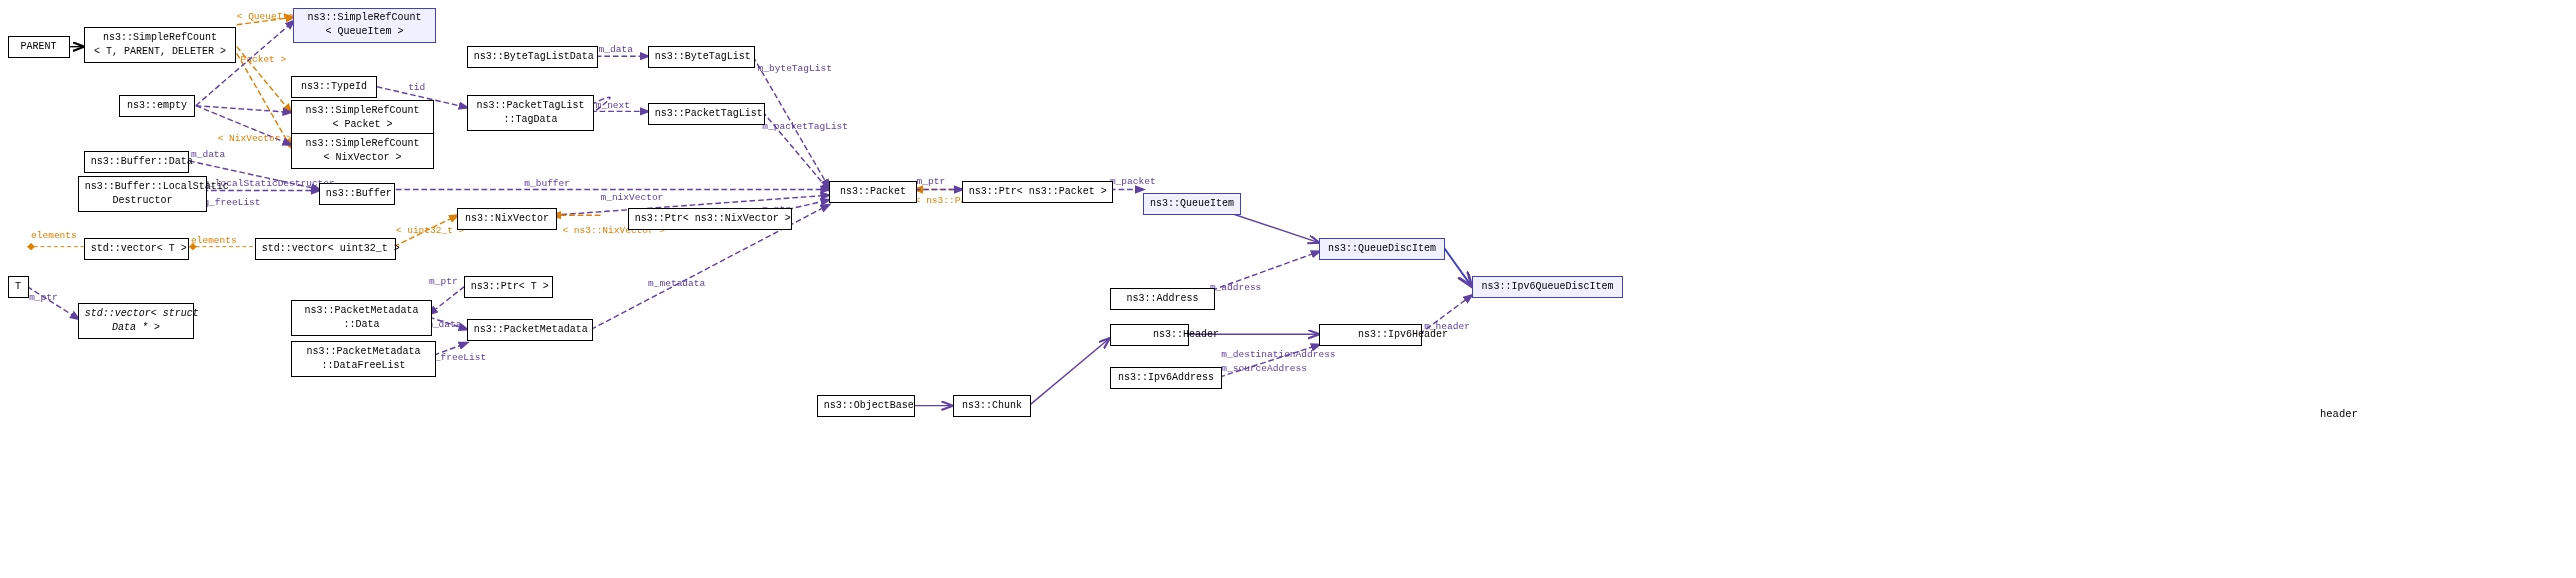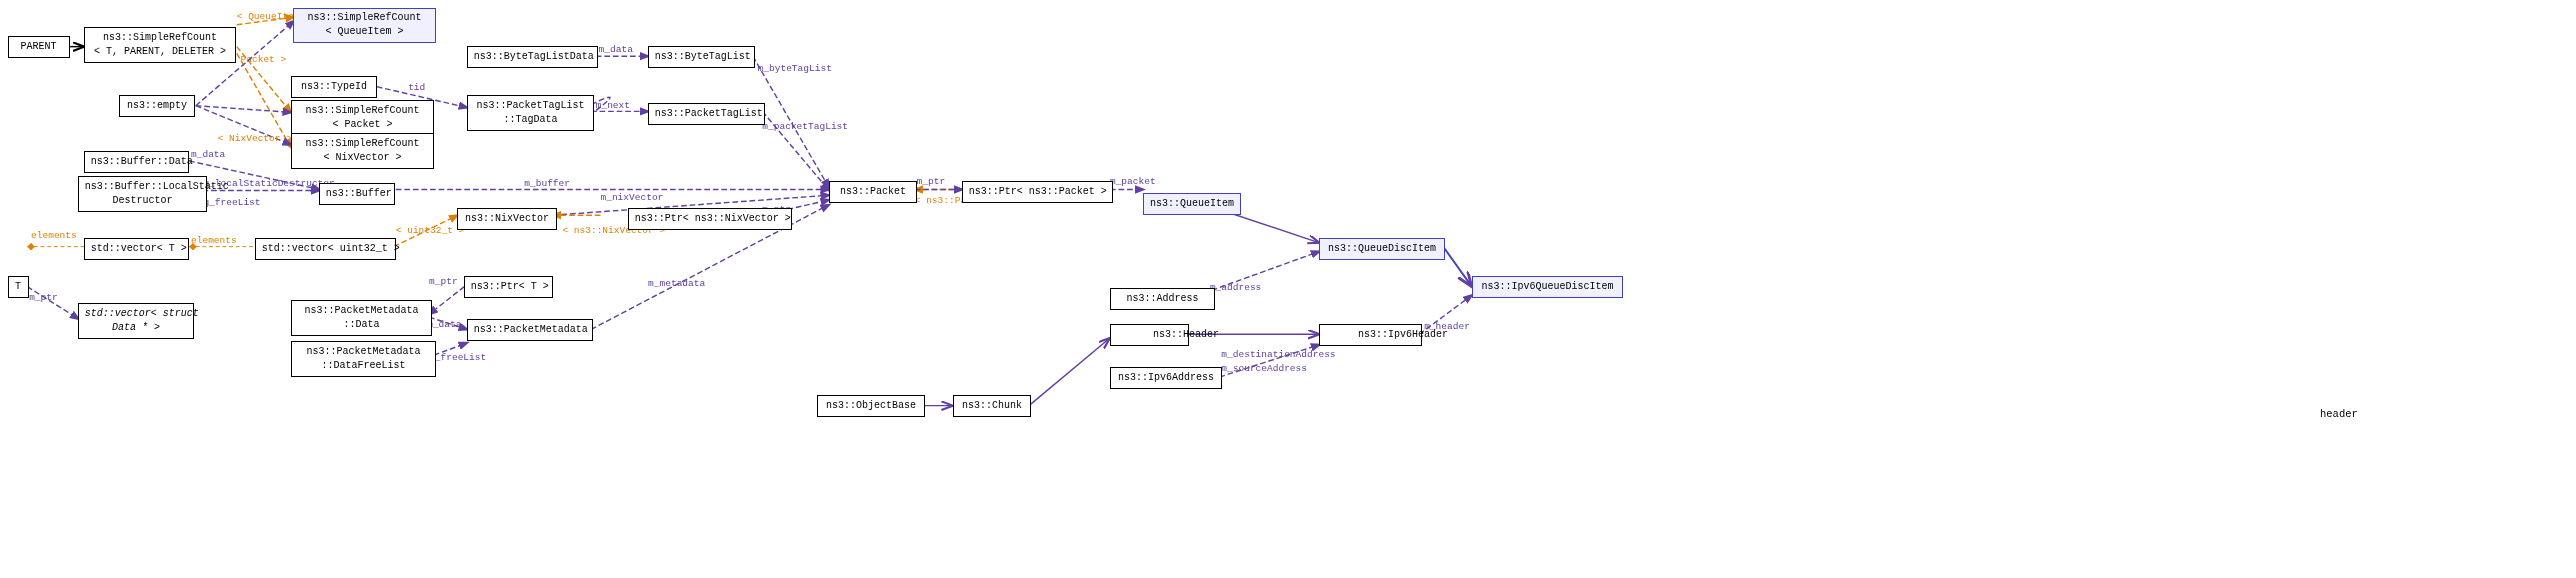--- a/index.html
+++ b/index.html
@@ -312,21 +312,21 @@
   </div>
 
   <div class="node" style="left:1319px;top:324px;width:103px;padding-left:38px;">
     <span>ns3::Ipv6Header</span>
   </div>
 
   <div class="node highlighted" style="left:1472px;top:276px;width:151px;">
     <span>ns3::Ipv6QueueDiscItem</span>
   </div>
 
-  <div class="node" style="left:817px;top:395px;width:108px;">
+  <div class="node" style="left:817px;top:395px;width:98px;">
     <span>ns3::ObjectBase</span>
   </div>
 
   <div class="node" style="left:953px;top:395px;width:78px;">
     <span>ns3::Chunk</span>
   </div>
 
   <div style="position:absolute;left:2320px;top:408px;font-family:'Courier New',monospace;font-size:10.5px;color:#000;">
     header
   </div>

